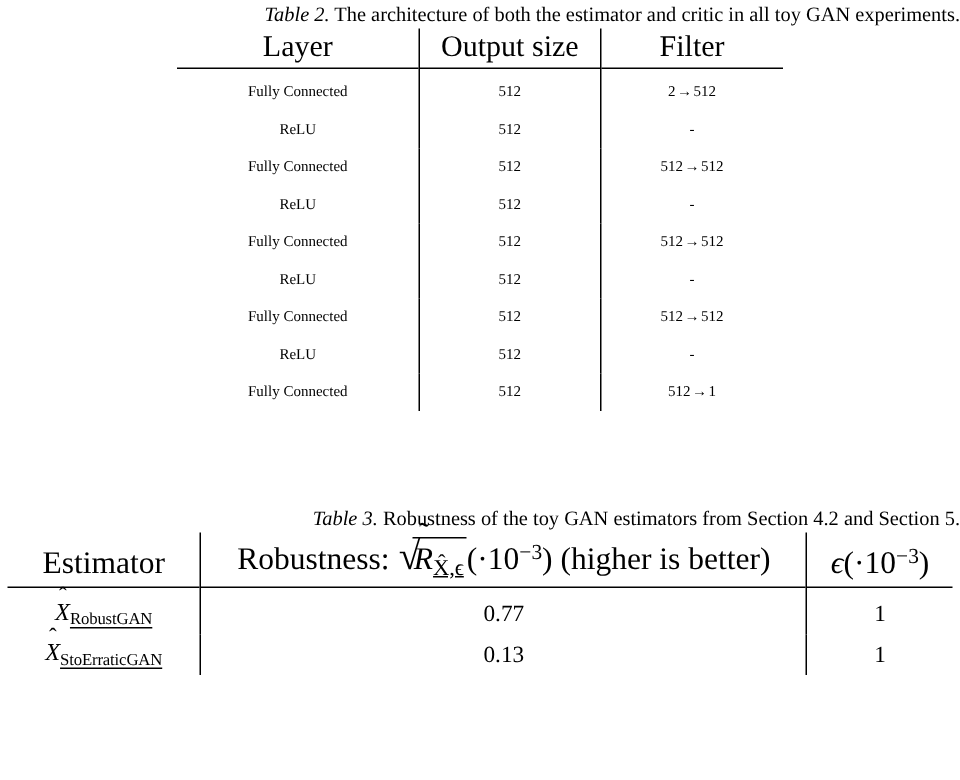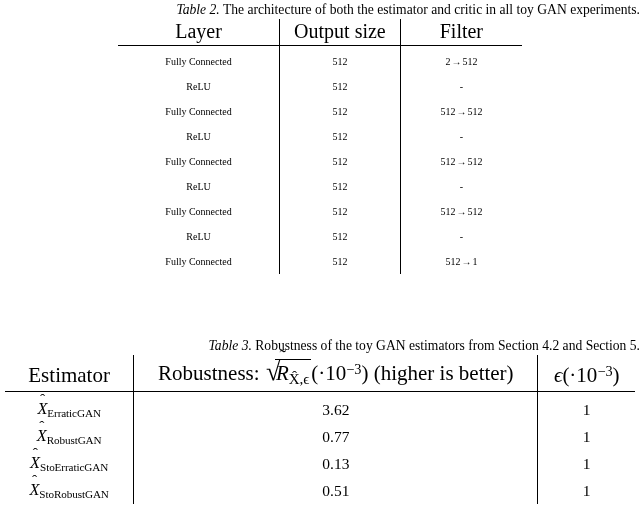--- a/index.html
+++ b/index.html
@@ -106,20 +106,21 @@
     padding: 0;
     font-size: 0;
     line-height: 0;
   }
   #table3 tbody tr:first-child td { padding-top: 4px; }
   .sub {
     font-size: 0.72em;
     font-style: normal;
     vertical-align: -0.28em;
     letter-spacing: -0.1px;
+    text-decoration: underline;
   }
   .sup {
     font-size: 0.68em;
     vertical-align: 0.45em;
   }
   .arrow { font-style: normal; padding: 0 1px; }
 
   
   .xhat {
     position: relative;
@@ -284,40 +285,26 @@
     </tr>
     <tr class="headrule">
       <td></td>
       <td></td>
       <td></td>
     </tr>
   </thead>
   <tbody>
     <tr>
       <td>
-        <span class="xhat">X</span><span class="sub">ErraticGAN</span>
-      </td>
-      <td class="vrule">3.62</td>
-      <td class="vrule">1</td>
-    </tr>
-    <tr>
-      <td>
         <span class="xhat">X</span><span class="sub">RobustGAN</span>
       </td>
       <td class="vrule">0.77</td>
       <td class="vrule">1</td>
     </tr>
     <tr>
       <td>
         <span class="xhat">X</span><span class="sub">StoErraticGAN</span>
       </td>
       <td class="vrule">0.13</td>
       <td class="vrule">1</td>
     </tr>
-    <tr>
-      <td>
-        <span class="xhat">X</span><span class="sub">StoRobustGAN</span>
-      </td>
-      <td class="vrule">0.51</td>
-      <td class="vrule">1</td>
-    </tr>
   </tbody>
 </table>
 
 </body></html>

